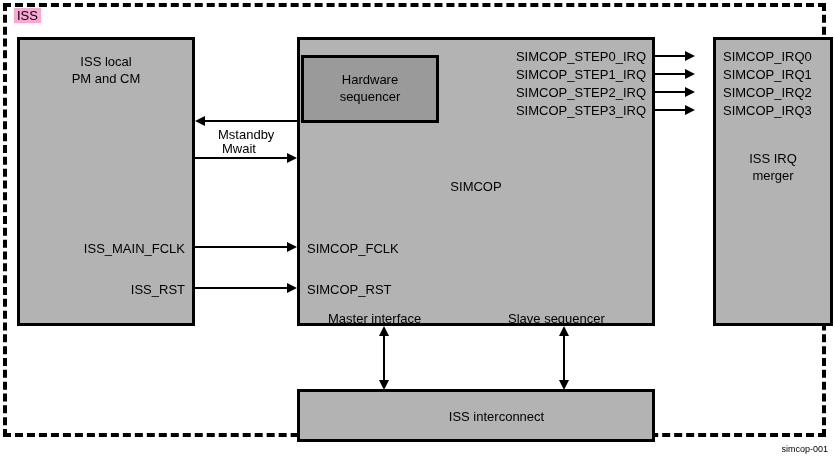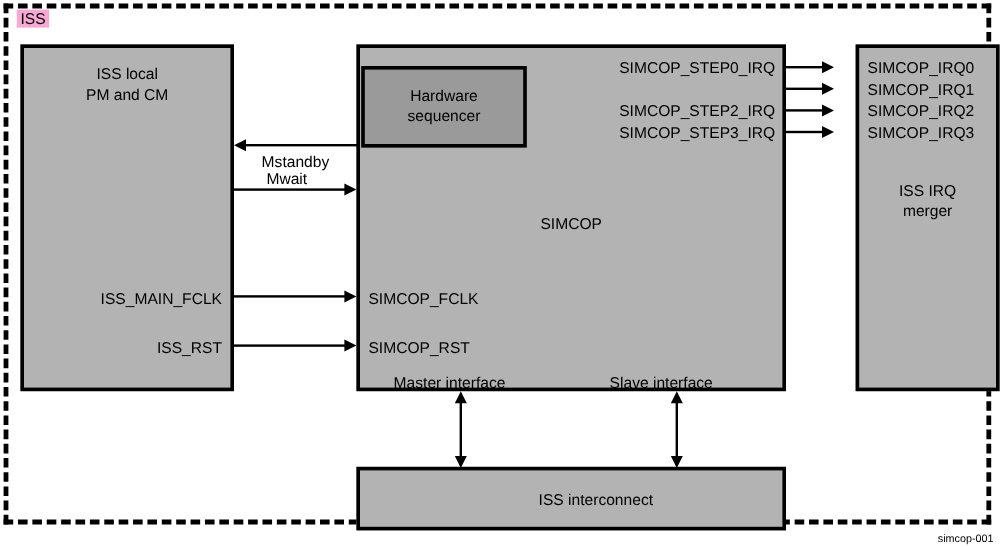--- a/index.html
+++ b/index.html
@@ -127,28 +127,29 @@
 
   <div class="block" style="left:297px; top:37px; width:358px; height:289px;">
     <div class="blk-title" style="top:138px;">SIMCOP</div>
 
     <div class="block dark" style="left:1px; top:15px; width:138px; height:68px;">
       <div class="blk-title" style="top:13px;">Hardware
 sequencer</div>
     </div>
 
     <div class="sig r" style="right:6px; top:10px;">SIMCOP_STEP0_IRQ</div>
+    <div class="sig r" style="right:6px; top:28px;">SIMCOP_STEP1_IRQ</div>
     <div class="sig r" style="right:6px; top:46px;">SIMCOP_STEP2_IRQ</div>
     <div class="sig r" style="right:6px; top:64px;">SIMCOP_STEP3_IRQ</div>
 
     <div class="sig l" style="left:7px; top:202px;">SIMCOP_FCLK</div>
     <div class="sig l" style="left:7px; top:243px;">SIMCOP_RST</div>
 
     <div class="sig" style="left:28px; top:272px;">Master interface</div>
-    <div class="sig" style="left:208px; top:272px;">Slave interface</div>
+    <div class="sig" style="left:208px; top:272px;">Slave sequencer</div>
   </div>
 
   <div class="block" style="left:713px; top:37px; width:120px; height:289px;">
     <div class="sig l" style="left:7px; top:10px;">SIMCOP_IRQ0</div>
     <div class="sig l" style="left:7px; top:28px;text-align:right;">SIMCOP_IRQ1</div>
     <div class="sig l" style="left:7px; top:46px;">SIMCOP_IRQ2</div>
     <div class="sig l" style="left:7px; top:64px;">SIMCOP_IRQ3</div>
     <div class="blk-title" style="top:110px;">ISS IRQ
 merger</div>
   </div>

